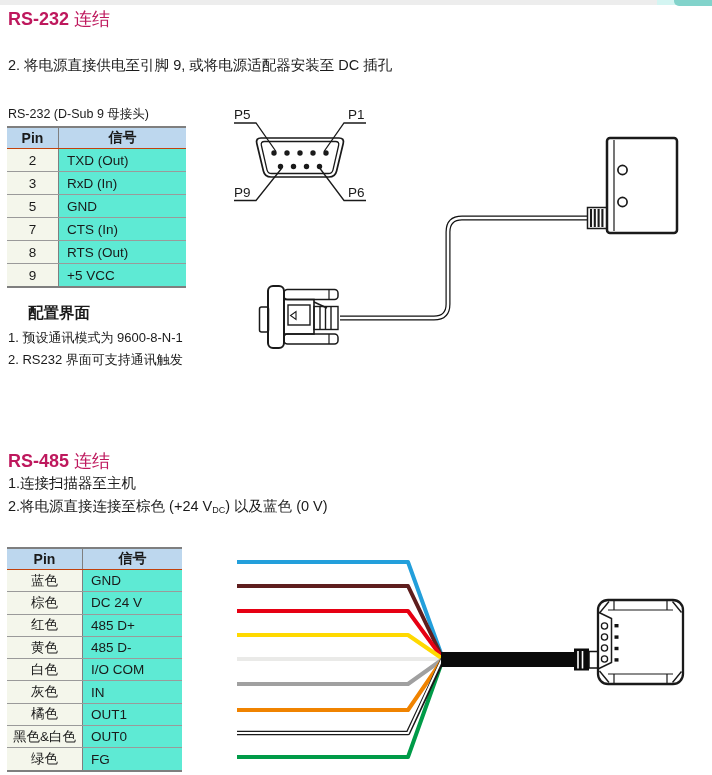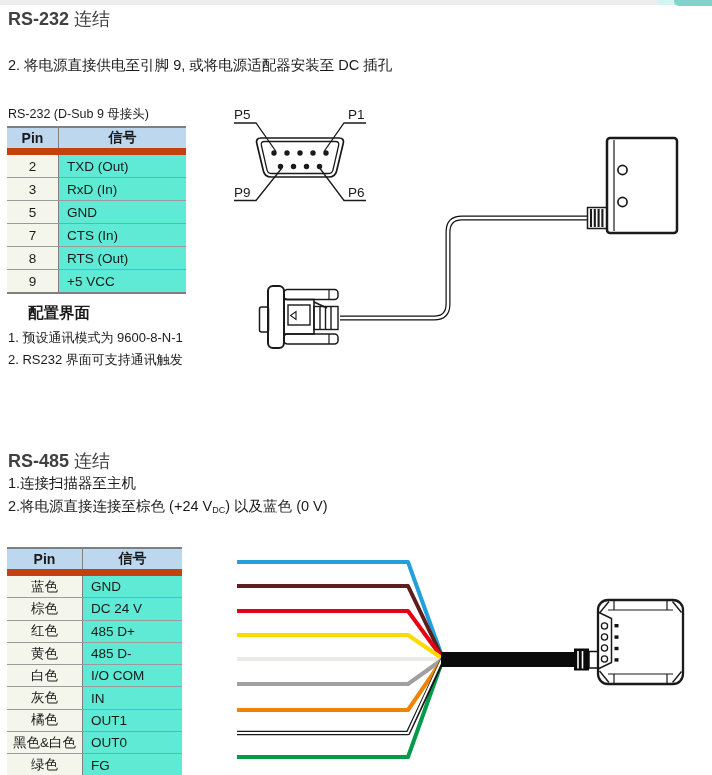--- a/index.html
+++ b/index.html
@@ -9,31 +9,31 @@
     overflow:hidden;
   }
   .abs { position:absolute; }
 
   
   .strip-gray { left:0; top:0; width:657px; height:5px; background:#ededed; }
   .strip-cyan { left:657px; top:0; width:55px; height:5px; background:#d4f5f2; }
   .strip-teal { left:674px; top:0; width:38px; height:6px; background:#82d3cb; border-radius:0 0 0 5px; }
 
   
-  .sec-title { font-size:18px; color:#404040; white-space:nowrap; }
+  .sec-title { font-size:18px; color:#be185d; white-space:nowrap; }
   .sec-title .tb { font-weight:bold; }
   .step { font-size:14.5px; white-space:nowrap; }
   .caption { font-size:12.5px; white-space:nowrap; }
   sub.vdc { font-size:9px; vertical-align:-2px; letter-spacing:0; }
 
   
   table.pintab { border-collapse:collapse; table-layout:fixed; font-size:13.5px; }
   .pintab th {
     background:#BDD7EE; font-weight:bold; font-size:14px; text-align:center;
-    height:20px; border-top:2px solid #7f7f7f; border-bottom:7px solid #c2410c; padding:0;
+    height:20px; border-top:2px solid #7f7f7f; border-bottom:1px solid #c2410c; padding:0;
   }
   .pintab td { padding:0; border-bottom:1px solid #9a9a9a; }
   .pintab tr:last-child td { border-bottom:2px solid #7f7f7f; }
   .pintab td.c-pin { text-align:center; background:#f4f6eb; }
   .pintab td.c-sig { padding-left:8px; background:#5eead4; border-left:1px solid #7f7f7f; }
   .pintab th.c-sig { border-left:1px solid #7f7f7f; }
   .t232 { width:178px; }
   .t232 .col-pin { width:51px; } .t232 .col-sig { width:127px; }
   .t232 td { height:22px; }
   .t485 { width:174px; }

